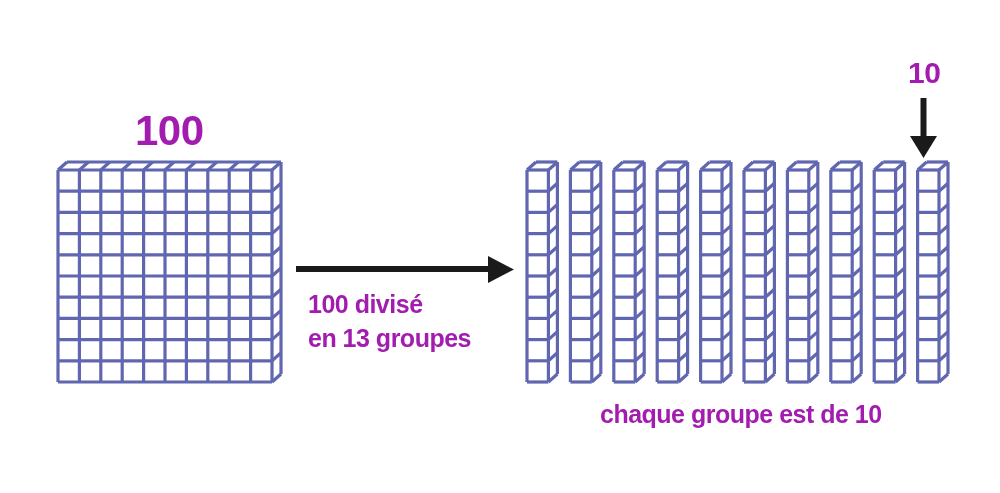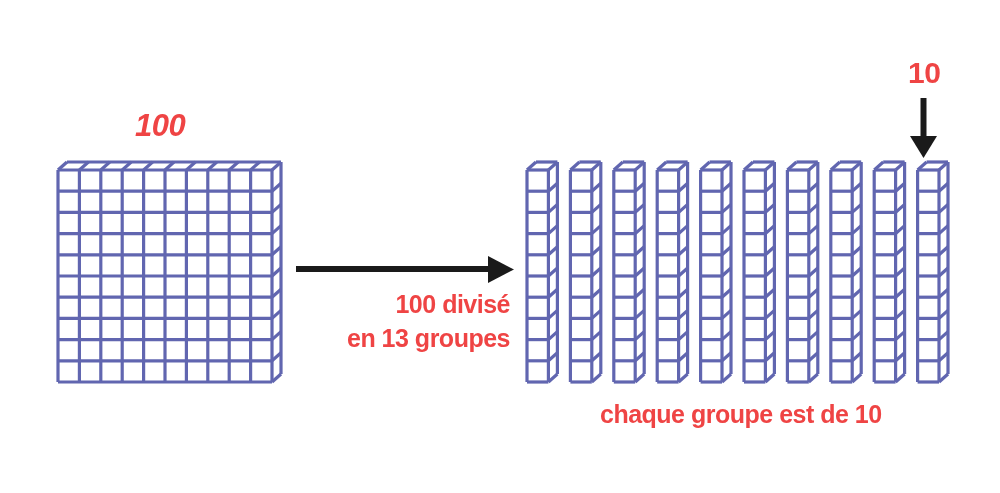--- a/index.html
+++ b/index.html
@@ -12,42 +12,41 @@
     width: 1000px;
     height: 493px;
     background: #ffffff;
     overflow: hidden;
     font-family: "Liberation Sans", sans-serif;
   }
 
   
   .label {
     position: absolute;
-    color: #ef4444;
+    color: #a21caf;
     font-weight: 700;
     letter-spacing: -0.5px;
     white-space: nowrap;
     line-height: 1;
   }
   #label-hundred {
     left: 135px;
     top: 110px;
-    font-size: 31px;
-    font-style: italic;
+    font-size: 42px;
   }
   #label-ten {
     left: 908px;
     top: 58px;
     font-size: 30px;
   }
   #label-divided {
-    left: 296px;
+    left: 308px;
     top: 288px;
     width: 214px;
-    text-align: right;
+    text-align: left;
     font-size: 25px;
     line-height: 1.35;
     white-space: normal;
   }
   #label-caption {
     left: 556px;
     top: 402px;
     font-size: 25px;
     margin-left: 44px;
   }

